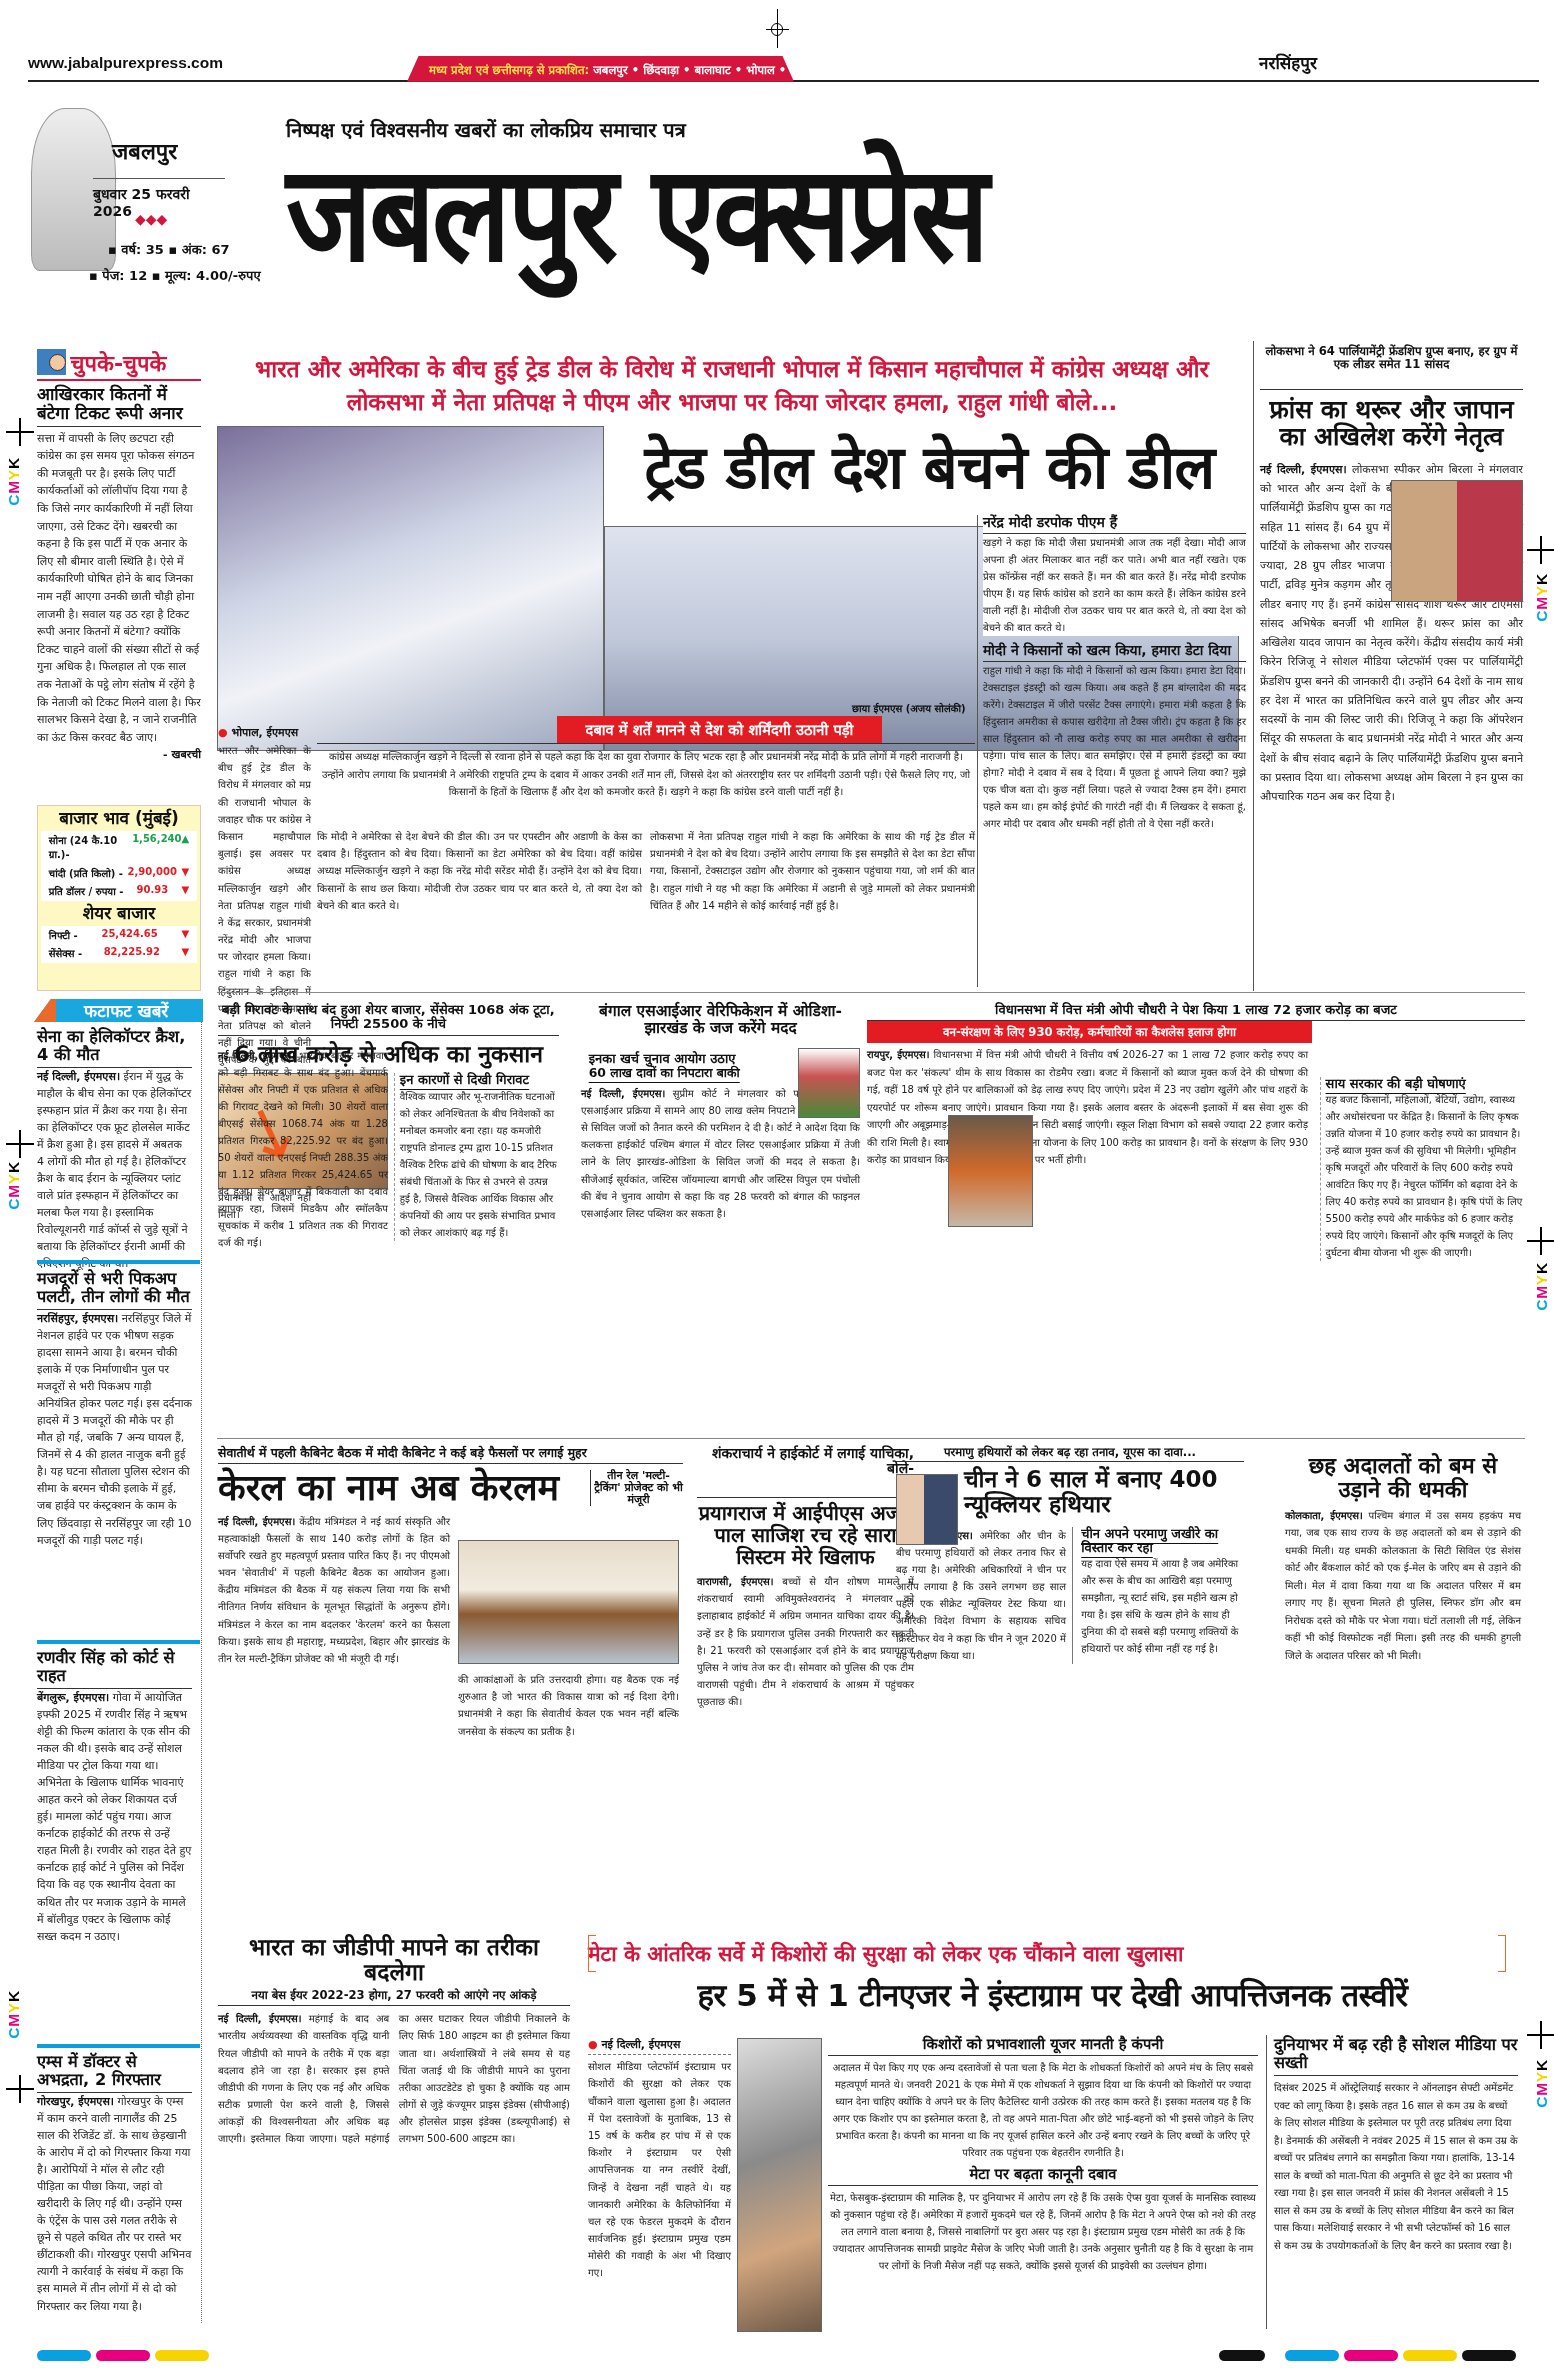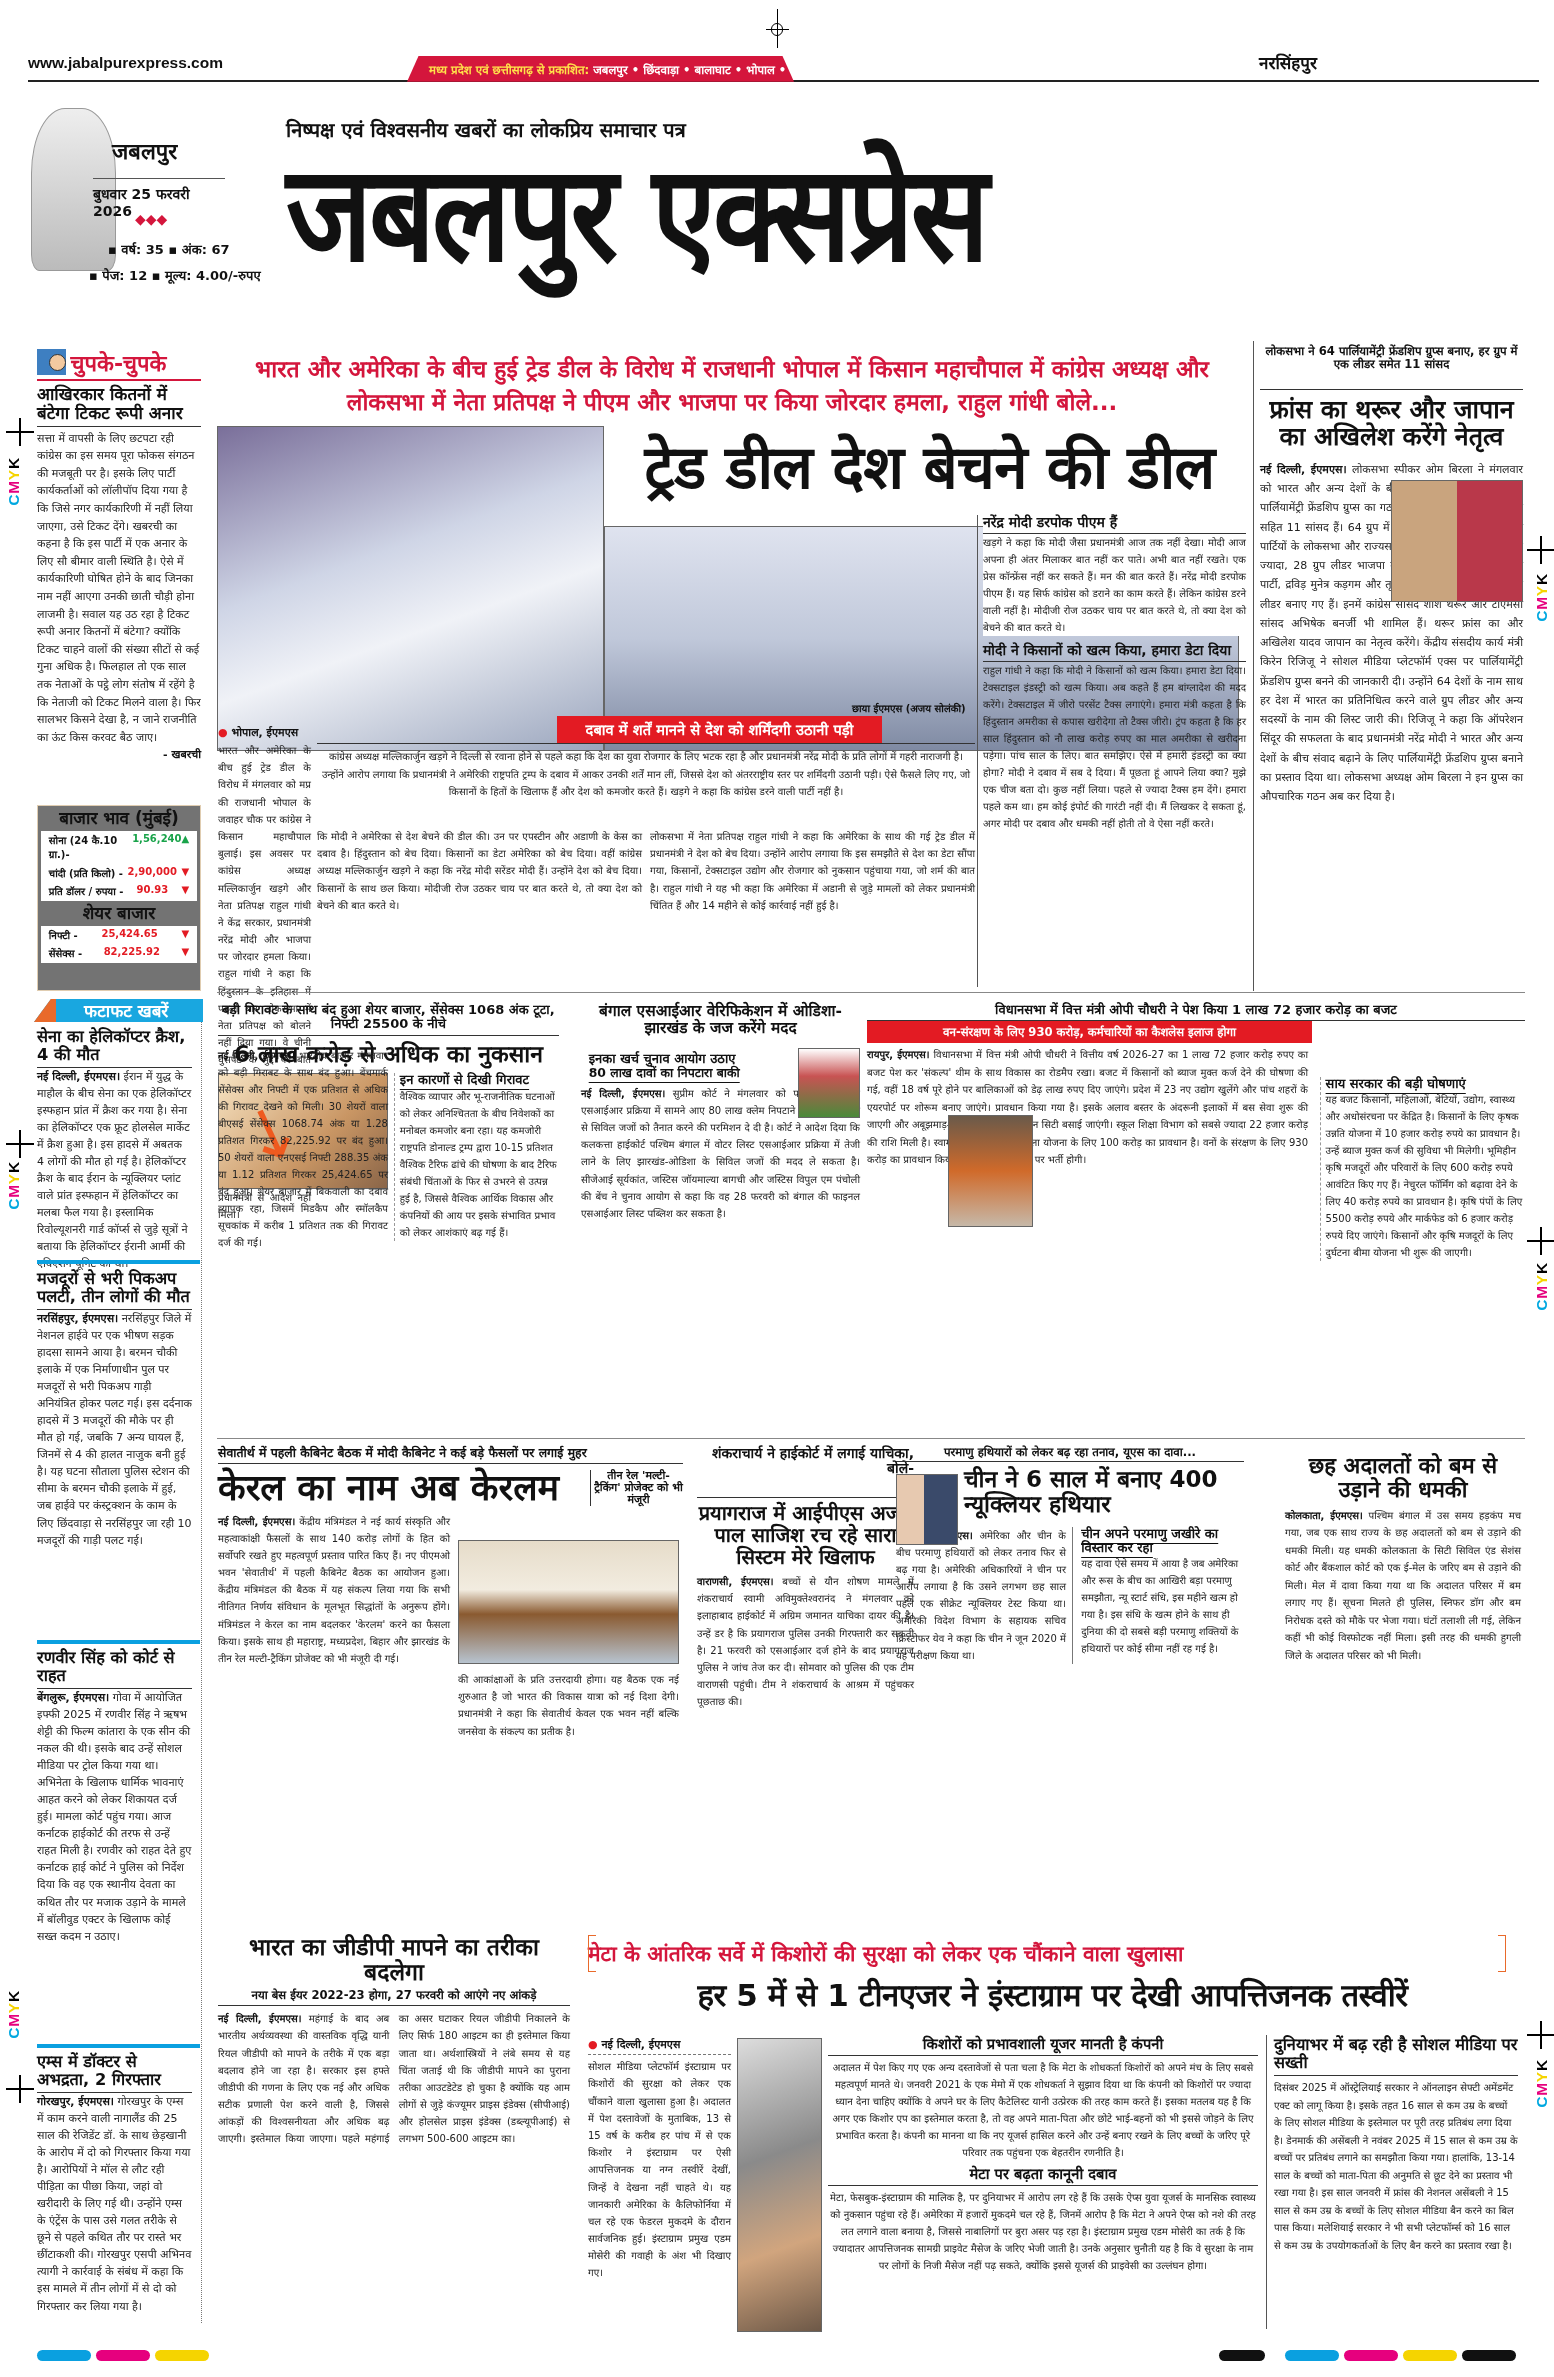--- a/index.html
+++ b/index.html
@@ -29,21 +29,21 @@
 .hd{font-weight:900;line-height:1.1}
 .red{color:#d4163c}
 .body{font-size:11.6px;line-height:1.72;text-align:justify;color:#222}
 .body b{color:#111}
 .sub{font-weight:bold;text-decoration:underline;text-underline-offset:4.6px}
 .photo{position:absolute;background:linear-gradient(135deg,#8a9bb5,#c9d3e3 40%,#6e7d94);border:0.8px solid #666}
 .photo.warm{background:linear-gradient(135deg,#b77b46,#e8c29a 50%,#7d5430)}
 .photo.gray{background:linear-gradient(135deg,#b5b5b5,#e3e3e3 50%,#8a8a8a)}
 .redbar{position:absolute;background:#e31b23;color:#fff;font-weight:bold;text-align:center}
 .blueline{position:absolute;height:7.7px;background:#0aa0e0}
-.box-beige{position:absolute;background:#737373;border:0.8px solid #e0cdb1}
+.box-beige{position:absolute;background:#fef9c3;border:0.8px solid #e0cdb1}
 .mkrow{display:flex;justify-content:space-between;font-weight:bold;font-size:13px;padding:2.3px 7.7px}
 .up{color:#19a34a}.dn{color:#e31b23}
 .fataf{position:absolute;left:34px;top:999px;width:169px;height:23px;background:#19a7e0;color:#fff;font-weight:900;font-size:17px;text-align:center;clip-path:polygon(10% 0,100% 0,100% 100%,0 100%)}
 .fataf:before{content:"";position:absolute;left:0;top:0;width:22px;height:23px;background:#e96a2b}
 .dotted{position:absolute;width:0;border-left:1.5px dotted #777}
 .colorbar{position:absolute;height:11px;border-radius:5.4px}
 </style>
 </head>
 <body>
 
@@ -199,21 +199,21 @@
     <div class="hd sub" style="font-size:13px">इन कारणों से दिखी गिरावट</div>
     <div class="body" style="font-size:10px;line-height:1.7;text-align:left">वैश्विक व्यापार और भू-राजनीतिक घटनाओं को लेकर अनिश्चितता के बीच निवेशकों का मनोबल कमजोर बना रहा। यह कमजोरी राष्ट्रपति डोनाल्ड ट्रम्प द्वारा 10-15 प्रतिशत वैश्विक टैरिफ ढांचे की घोषणा के बाद टैरिफ संबंधी चिंताओं के फिर से उभरने से उत्पन्न हुई है, जिससे वैश्विक आर्थिक विकास और कंपनियों की आय पर इसके संभावित प्रभाव को लेकर आशंकाएं बढ़ गई हैं।</div>
   </div>
   <div class="body" style="clear:left;width:170px;font-size:10px;line-height:1.7;position:relative;top:-194px"><b>नई दिल्ली, ईएमएस।</b> <span>भारतीय बाजार मंगलवार को बड़ी गिरावट के साथ बंद हुआ। बेंचमार्क सेंसेक्स और निफ्टी में एक प्रतिशत से अधिक की गिरावट देखने को मिली। 30 शेयरों वाला बीएसई सेंसेक्स 1068.74 अंक या 1.28 प्रतिशत गिरकर 82,225.92 पर बंद हुआ। 50 शेयरों वाला एनएसई निफ्टी 288.35 अंक या 1.12 प्रतिशत गिरकर 25,424.65 पर बंद हुआ। शेयर बाजार में बिकवाली का दबाव व्यापक रहा, जिसमें मिडकैप और स्मॉलकैप सूचकांक में करीब 1 प्रतिशत तक की गिरावट दर्ज की गई।</span></div>
 </div>
 
 <div class="abs" style="left:581px;top:1003px;width:279px">
   <div class="hd" style="font-size:15.5px;text-align:center">बंगाल एसआईआर वेरिफिकेशन में ओडिशा-झारखंड के जज करेंगे मदद</div>
   <div class="photo gray" style="position:absolute;right:0;top:45px;width:62px;height:70px;background:linear-gradient(180deg,#fff,#c85353 40%,#4a8a3a)"></div>
   <div class="hd" style="font-size:13px;margin-top:15px;padding-left:7.7px">इनका खर्च चुनाव आयोग उठाए</div>
-  <div class="hd sub" style="font-size:12.4px;padding-left:7.7px;width:186px">80 लाख दावों का निपटारा बाकी</div>
+  <div class="hd sub" style="font-size:12.4px;padding-left:7.7px;width:186px">60 लाख दावों का निपटारा बाकी</div>
   <div class="body" style="font-size:10px;line-height:1.72;margin-top:4.6px"><b>नई दिल्ली, ईएमएस।</b> <span>सुप्रीम कोर्ट ने मंगलवार को पश्चिम बंगाल में एसआईआर प्रक्रिया में सामने आए 80 लाख क्लेम निपटाने के लिए 2 राज्यों से सिविल जजों को तैनात करने की परमिशन दे दी है। कोर्ट ने आदेश दिया कि कलकत्ता हाईकोर्ट पश्चिम बंगाल में वोटर लिस्ट एसआईआर प्रक्रिया में तेजी लाने के लिए झारखंड-ओडिशा के सिविल जजों की मदद ले सकता है। सीजेआई सूर्यकांत, जस्टिस जॉयमाल्या बागची और जस्टिस विपुल एम पंचोली की बेंच ने चुनाव आयोग से कहा कि वह 28 फरवरी को बंगाल की फाइनल एसआईआर लिस्ट पब्लिश कर सकता है।</span></div>
 </div>
 
 <div class="abs" style="left:867px;top:1003px;width:658px">
   <div class="sub hd" style="font-size:13px;text-align:center;text-decoration:none;border-bottom:1.5px solid #333;padding-bottom:3.1px">विधानसभा में वित्त मंत्री ओपी चौधरी ने पेश किया 1 लाख 72 हजार करोड़ का बजट</div>
   <div class="redbar" style="position:relative;width:445px;height:22px;font-size:11.6px;line-height:22px">वन-संरक्षण के लिए 930 करोड़, कर्मचारियों का कैशलेस इलाज होगा</div>
   <div class="photo warm" style="position:absolute;left:81px;top:112px;width:85px;height:112px;background:linear-gradient(180deg,#6a5a4a,#d06a2a 50%,#c6b8a8)"></div>
   <div class="body" style="width:441px;font-size:10px;line-height:1.75;margin-top:3.1px"><b>रायपुर, ईएमएस।</b> <span>विधानसभा में वित्त मंत्री ओपी चौधरी ने वित्तीय वर्ष 2026-27 का 1 लाख 72 हजार करोड़ रुपए का बजट पेश कर 'संकल्प' थीम के साथ विकास का रोडमैप रखा। बजट में किसानों को ब्याज मुक्त कर्ज देने की घोषणा की गई, वहीं 18 वर्ष पूरे होने पर बालिकाओं को डेढ़ लाख रुपए दिए जाएंगे। प्रदेश में 23 नए उद्योग खुलेंगे और पांच शहरों के एयरपोर्ट पर शोरूम बनाए जाएंगे। प्रावधान किया गया है। इसके अलाव बस्तर के अंदरूनी इलाकों में बस सेवा शुरू की जाएगी और अबूझमाड़-जगरगुंडा में दो एजुकेशन सिटी बसाई जाएंगी। स्कूल शिक्षा विभाग को सबसे ज्यादा 22 हजार करोड़ की राशि मिली है। स्वामी विवेकानंद उत्कृष्ट शाला योजना के लिए 100 करोड़ का प्रावधान है। वनों के संरक्षण के लिए 930 करोड़ का प्रावधान किया गया है। 1 हजार पदों पर भर्ती होगी।</span></div>
   <div class="abs" style="left:453px;top:74px;width:205px;border-left:0.8px dashed #999;padding-left:4.6px">
     <div class="hd sub" style="font-size:13px">साय सरकार की बड़ी घोषणाएं</div>

